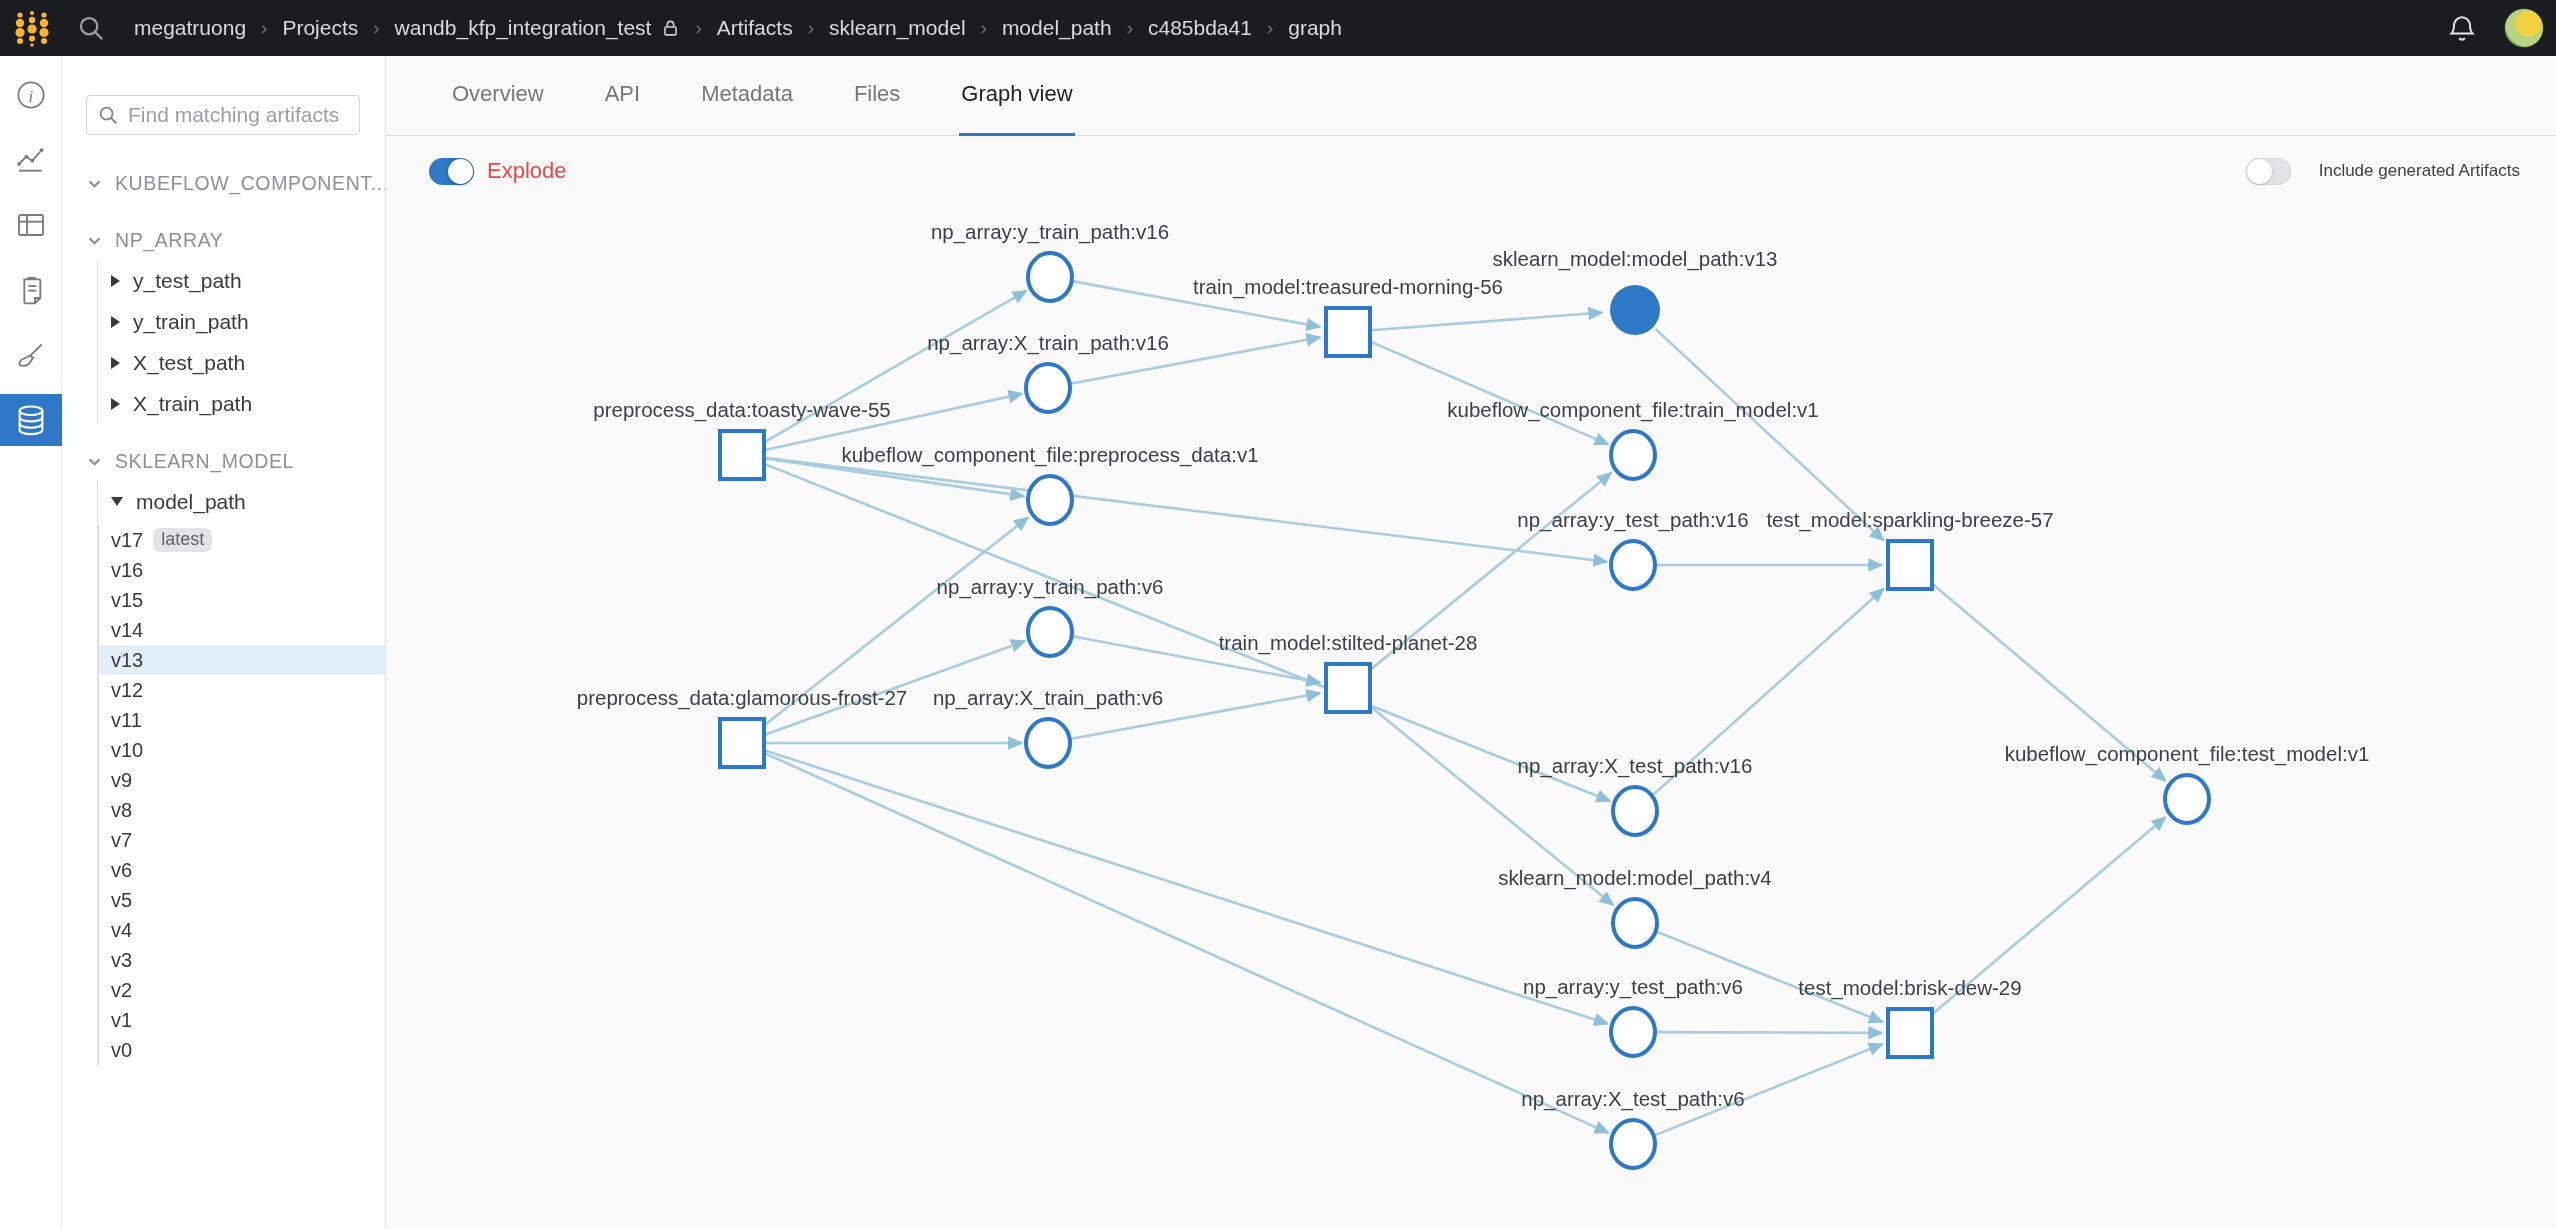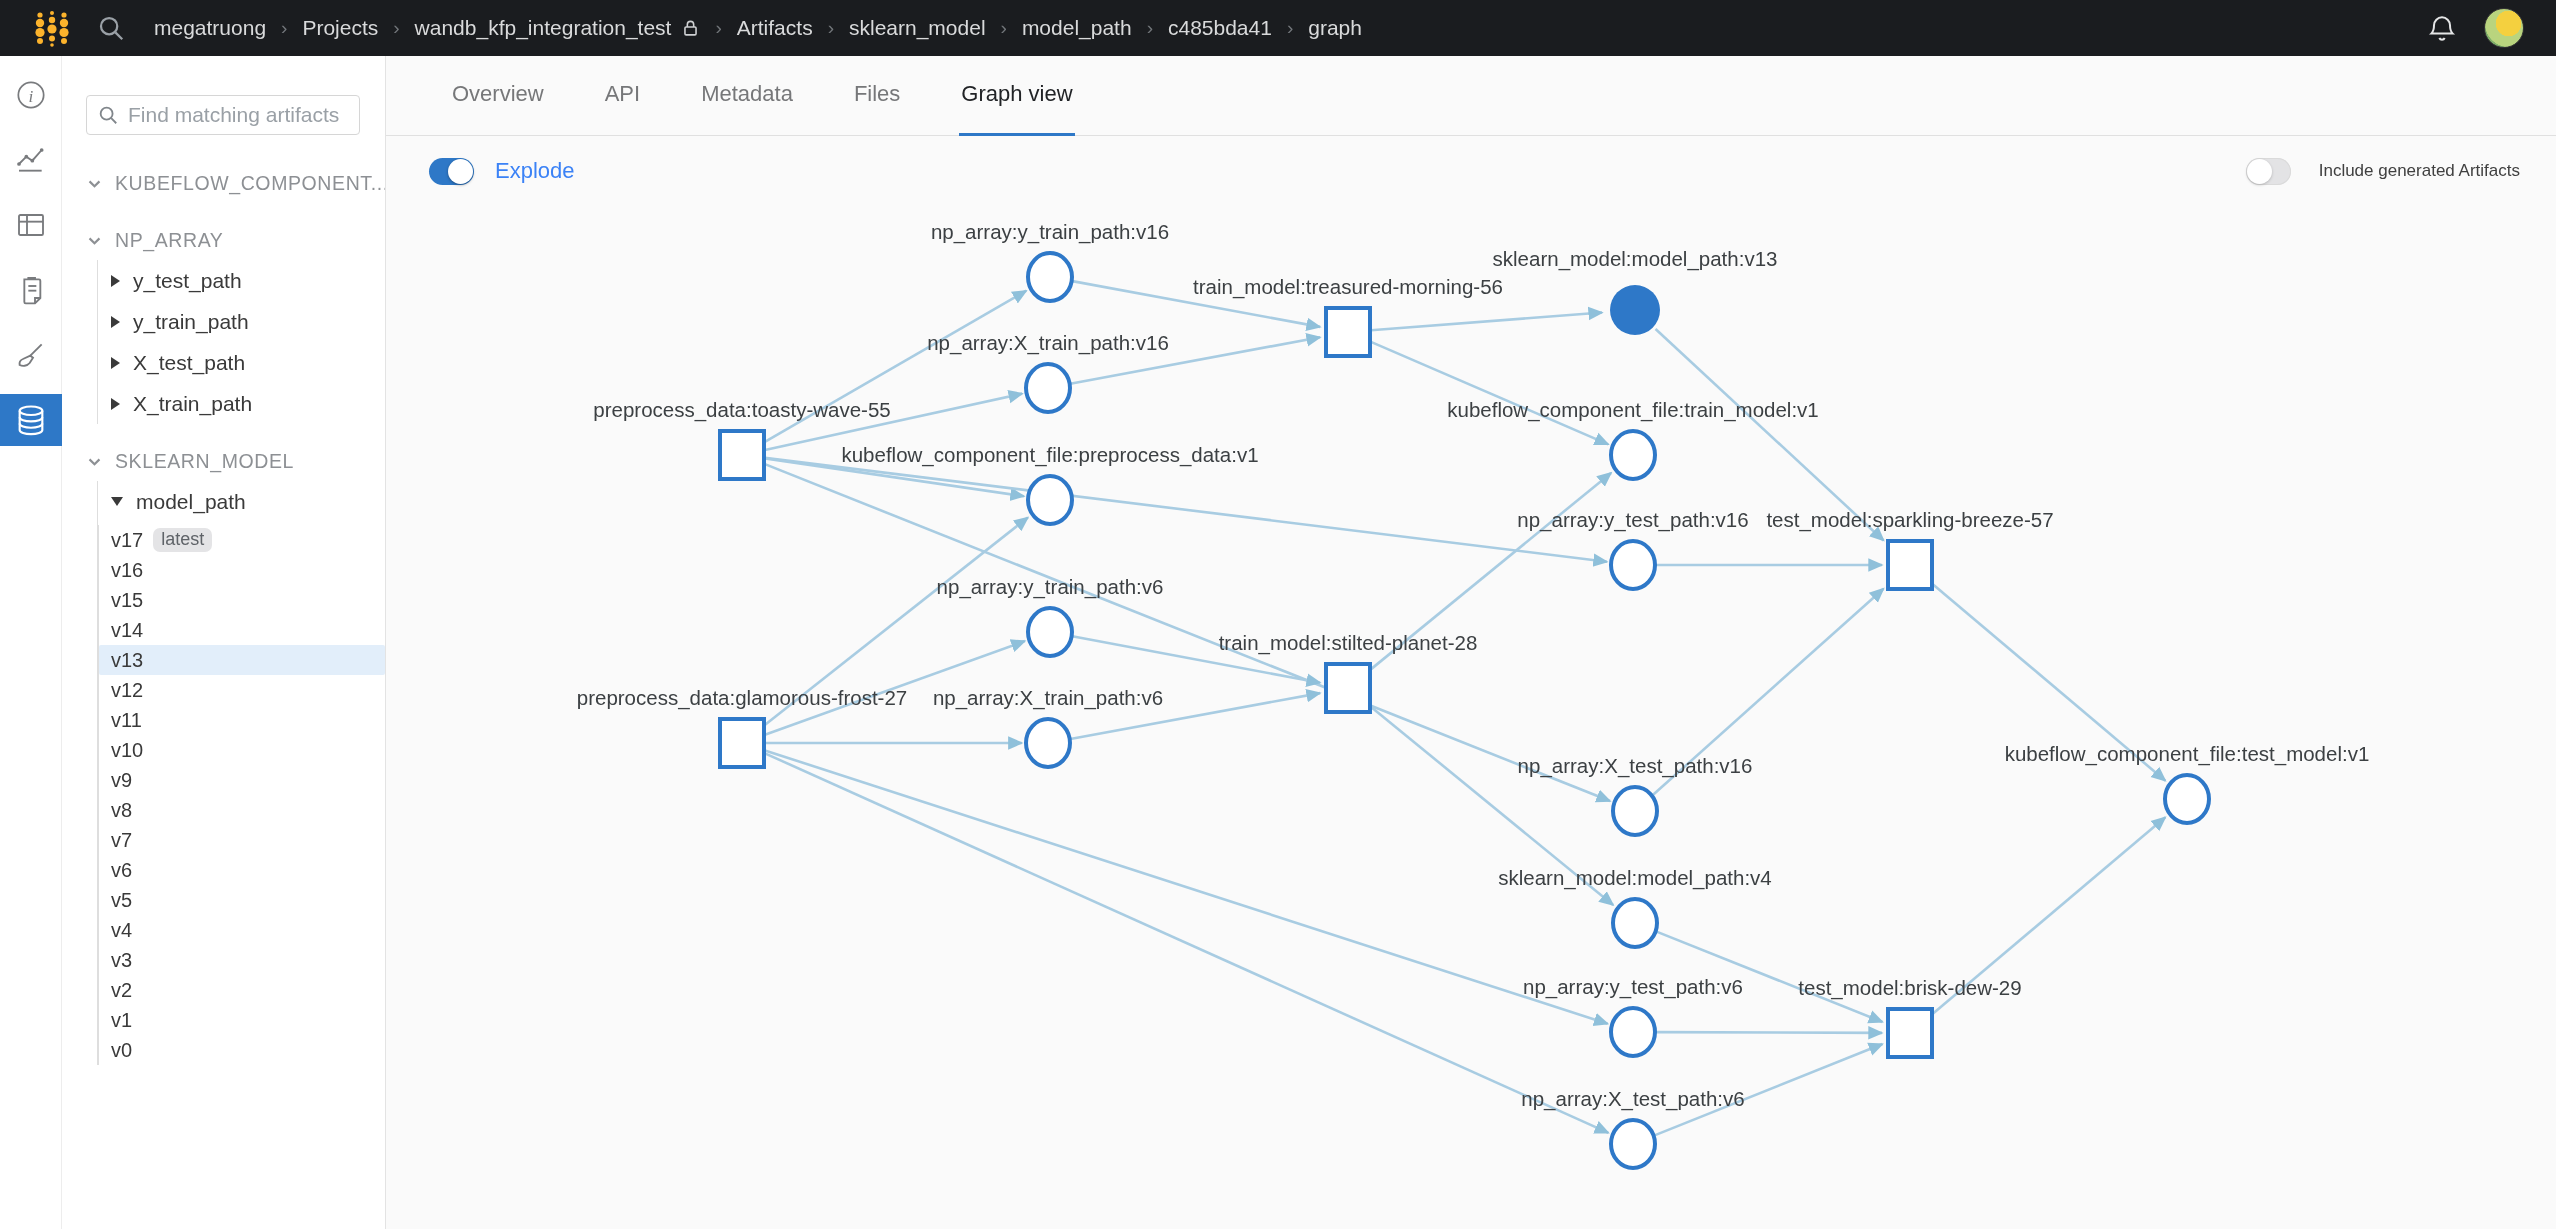--- a/index.html
+++ b/index.html
@@ -1,20 +1,20 @@
 <!DOCTYPE html>
 <html><head>
 <meta charset="utf-8">
 <style>
   * { margin:0; padding:0; box-sizing:border-box; }
   html,body { width:2556px; height:1229px; overflow:hidden;
     font-family:"Liberation Sans", sans-serif; background:#fafafa; }
 
   
-  .navbar { height:56px; background:#1a1c1f; display:flex; align-items:center; padding:0 32px; }
+  .navbar { height:56px; background:#1a1c1f; display:flex; align-items:center; padding:0 12px; }
   .logo { width:40px; height:40px; margin-right:24px; flex:none; }
   .nav-search { width:30px; height:30px; margin-right:28px; flex:none; }
   .crumbs { display:flex; align-items:center; font-size:21px; color:#d9dadb; }
   .crumb { cursor:pointer; }
   .crumb-sep { color:#72767a; margin:0 15px; font-size:19px; }
   .lock { margin-left:10px; display:inline-flex; }
   .nav-right { margin-left:auto; display:flex; align-items:center; gap:26px; }
   .bell { width:32px; height:32px; }
   .avatar { width:40px; height:40px; border-radius:50%;
     background:radial-gradient(circle at 62% 38%, #f4d03f 0 38%, #b9d47e 39% 70%, #7fb069 71%);
@@ -67,21 +67,21 @@
   .tab.active { color:#212326; border-bottom:3px solid #2e78c7; font-weight:400; }
 
   .controls { height:70px; display:flex; align-items:center; padding:0 36px 0 43px; position:relative; z-index:2; }
   .toggle { width:45px; height:27px; border-radius:14px; position:relative; cursor:pointer; flex:none; }
   .toggle.on  { background:#2e78c7; }
   .toggle.off { background:#e3e3e5; box-shadow:inset 0 0 0 1px #dadada; }
   .knob { width:25px; height:25px; border-radius:50%; background:#fff; position:absolute; top:1px;
     box-shadow:0 1px 3px rgba(0,0,0,.35); }
   .toggle.on  .knob { right:1px; }
   .toggle.off .knob { left:1px; box-shadow:0 1px 3px rgba(0,0,0,.2); }
-  .toggle-label { font-size:22px; color:#3b82f6; margin-left:21px; }
+  .toggle-label { font-size:22px; color:#ef4444; margin-left:13px; }
   .spacer { flex:1; }
   .include-label { font-size:17px; color:#404040; margin-left:28px; }
 
   .graph-svg { position:absolute; left:0; top:0; z-index:1; }
   .node-label { font-size:20.5px; fill:#3c4043; }
 </style>
 </head>
 <body>
 
 <div class="navbar">

